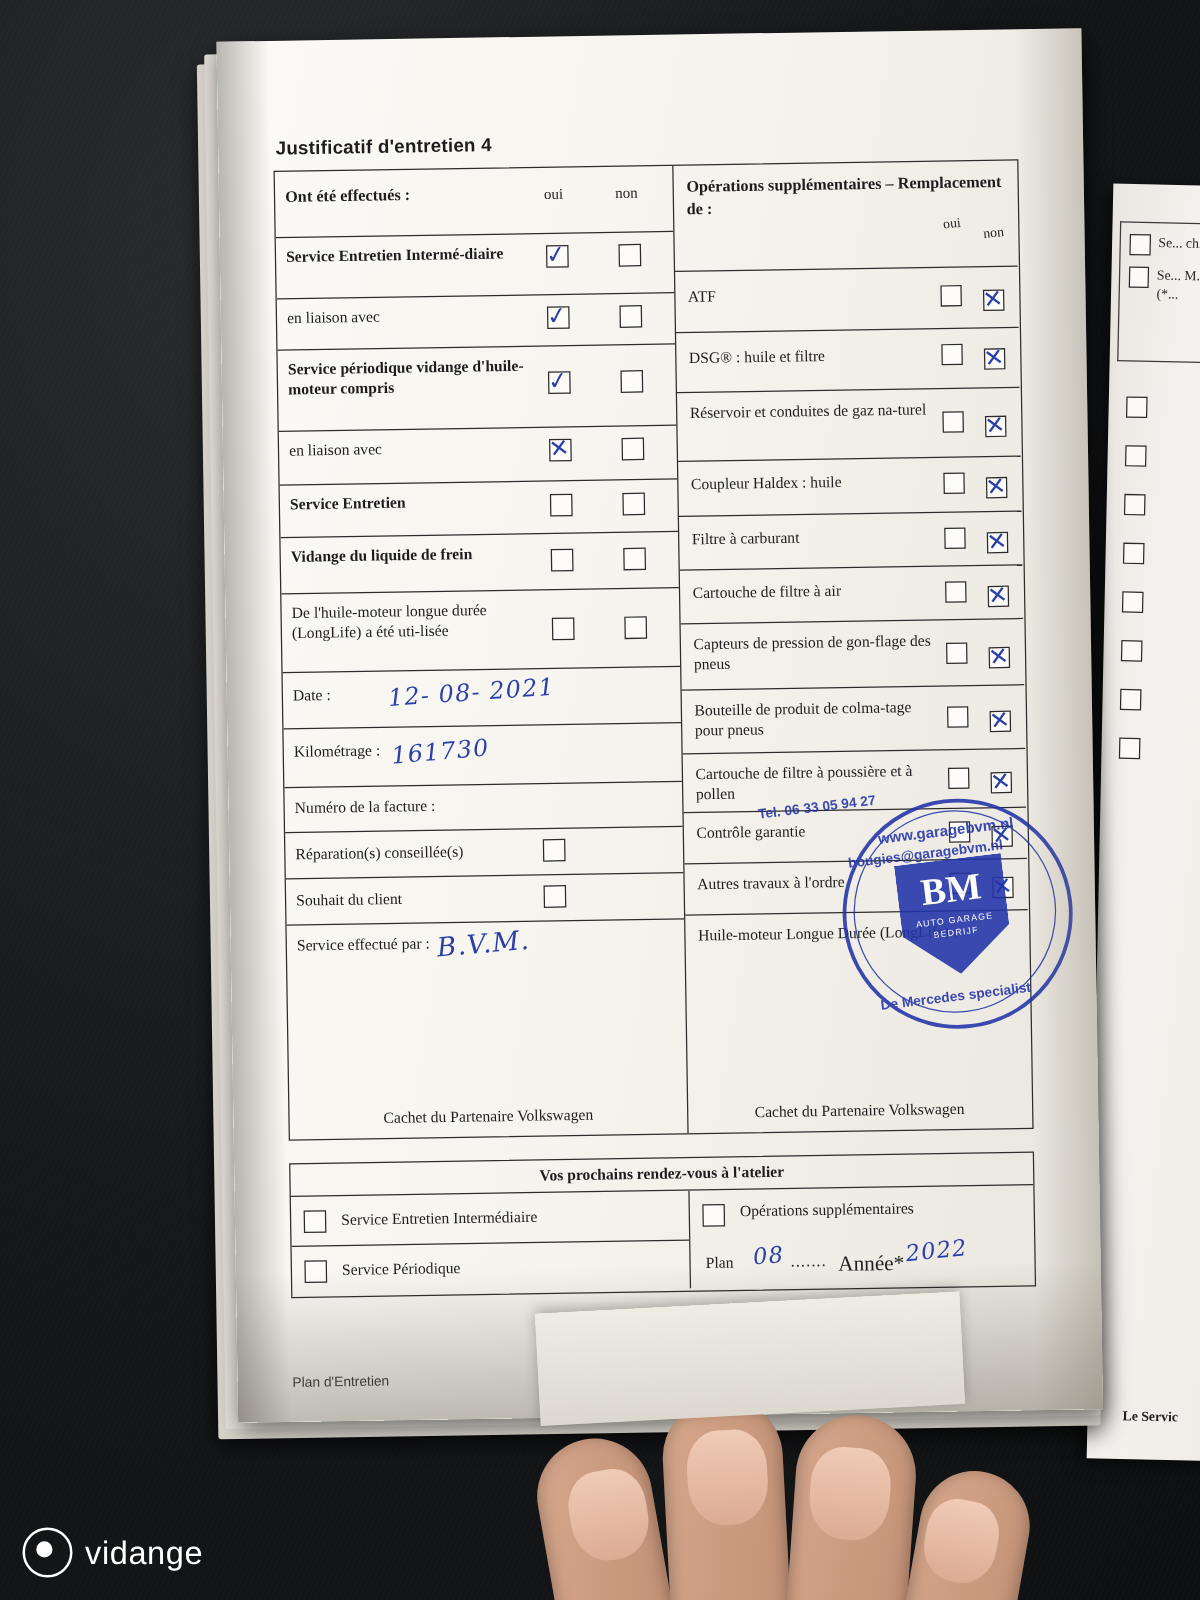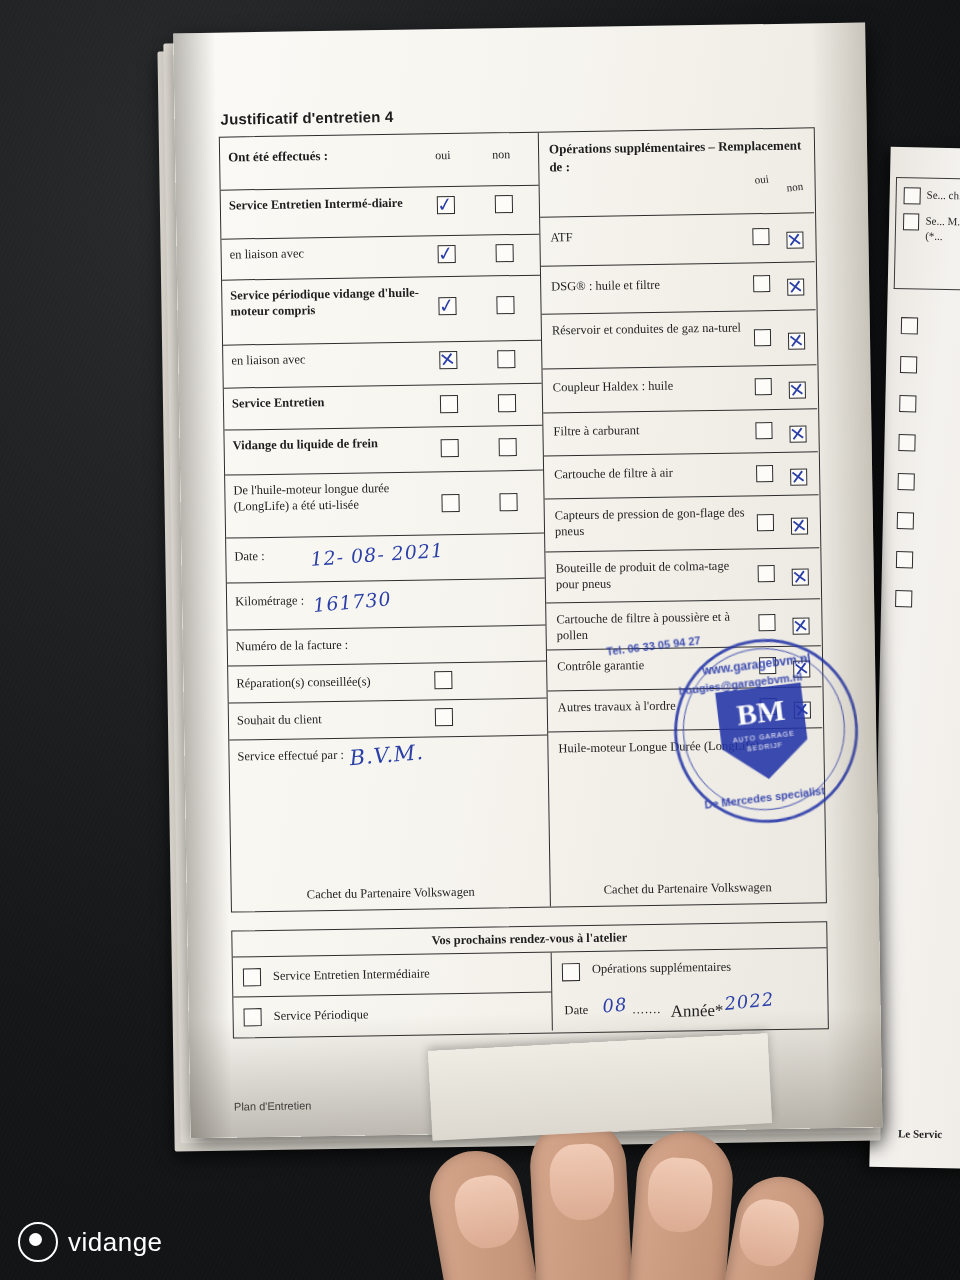--- a/index.html
+++ b/index.html
@@ -522,21 +522,21 @@
               <div class="t2-cb"></div>
               <div class="t2-lbl">Service Périodique</div>
             </div>
           </div>
           <div class="t2-right">
             <div class="t2-row" style="border-bottom:none">
               <div class="t2-cb"></div>
               <div class="t2-rlbl">Opérations supplémentaires</div>
             </div>
             <div class="t2-row" style="border-bottom:none">
-              <div style="position:absolute;left:12px;top:12px;font-size:12.5px">Date</div>
+              <div style="position:absolute;left:12px;top:12px;font-size:12.5px">Plan</div>
               <div class="hand" style="position:absolute;left:50px;top:4px;font-size:18px;transform:rotate(-4deg)">08</div>
               <div style="position:absolute;left:80px;top:12px;font-size:12.5px" class="dots">.......</div>
               <div style="position:absolute;left:118px;top:12px;font-size:17px">Année*</div>
               <div class="hand" style="position:absolute;left:172px;top:2px;font-size:18px;transform:rotate(-5deg)">2022</div>
             </div>
           </div>
         </div>
       </div>
 
       <div class="plan">Plan d'Entretien</div>

